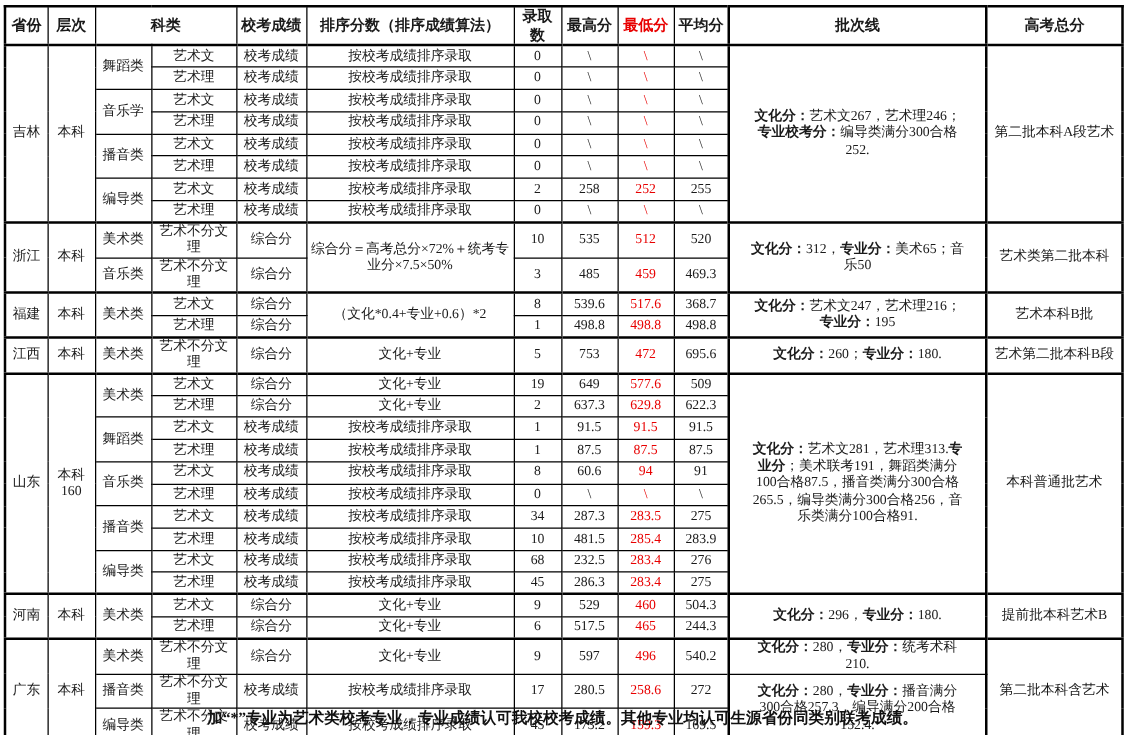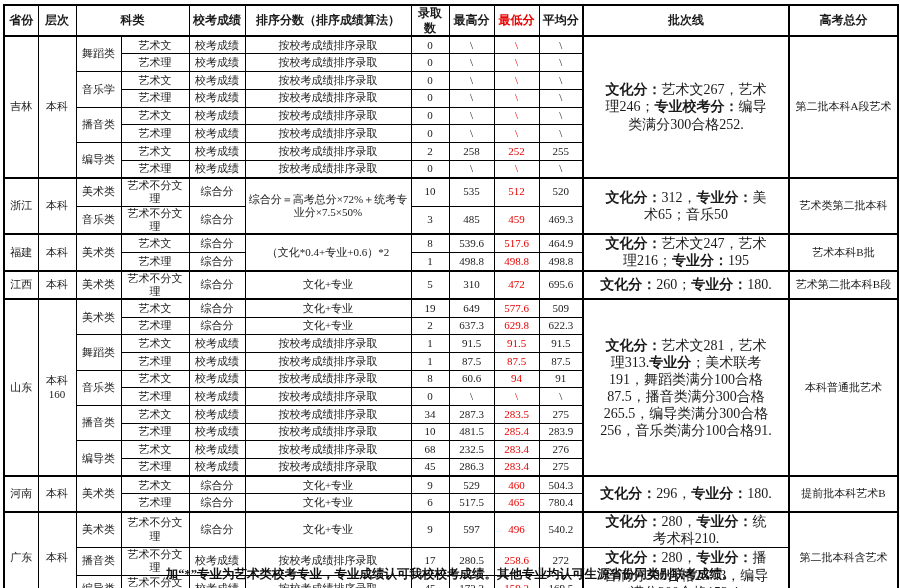--- a/index.html
+++ b/index.html
@@ -13,21 +13,21 @@
   thead th{font-size:12px;font-weight:bold;border-bottom:2px solid #000;
         font-family:"Liberation Sans","DejaVu Sans",sans-serif;}
   tbody tr{height:17.7px;}
   tbody td{font-size:11px;}
   tr.thick td{border-top-width:2px;}
   .red{color:#e80000;}
   td.pre{white-space:pre-line;}
   td b{font-family:"Liberation Sans","DejaVu Sans",sans-serif;}
   td[data-name="batch-line-cell"],td[data-name="batch-cell"],
   th[data-name="col-header-batch-line"],th[data-name="col-header-batch"]{border-left-width:2px;}
-  td[data-name="batch-line-cell"]{font-size:14px;padding:0 15px;}
+  td[data-name="batch-line-cell"]{font-size:11px;padding:0 15px;}
   .footnote{position:absolute;top:566px;left:0;width:100%;text-align:center;
         font-size:12.5px;font-weight:bold;color:#111;
         font-family:Liberation Serif, serif;}
   .watermark{position:absolute;top:496px;left:338px;z-index:5;pointer-events:none;
         font-size:45px;font-weight:bold;letter-spacing:1px;white-space:nowrap;
         color:rgba(135,146,162,0.5);text-shadow:1px 1px 0 rgba(255,255,255,0.6);
         font-family:"Liberation Sans","DejaVu Sans",sans-serif;}
 </style>
 </head>
 <body>
@@ -171,41 +171,41 @@
         <tr data-name="table-row" class="thick">
           <td data-name="province-cell" rowspan="2">福建</td>
           <td data-name="level-cell" rowspan="2">本科</td>
           <td data-name="category-cell" rowspan="2">美术类</td>
           <td data-name="subcategory-cell">艺术文</td>
           <td data-name="sort-score-cell">综合分</td>
           <td data-name="rule-cell" rowspan="2">（文化*0.4+专业+0.6）*2</td>
           <td data-name="count-cell">8</td>
           <td data-name="max-score-cell">539.6</td>
           <td data-name="min-score-cell" class="red">517.6</td>
-          <td data-name="avg-score-cell">464.9</td>
+          <td data-name="avg-score-cell">368.7</td>
           <td data-name="batch-line-cell" rowspan="2"><b data-name="batch-line-label">文化分：</b><span data-name="batch-line-value">艺术文247，艺术理216；</span><b data-name="batch-line-label">专业分：</b><span data-name="batch-line-value">195</span></td>
           <td data-name="batch-cell" rowspan="2">艺术本科B批</td>
         </tr>
         <tr data-name="table-row">
           <td data-name="subcategory-cell">艺术理</td>
           <td data-name="sort-score-cell">综合分</td>
           <td data-name="count-cell">1</td>
           <td data-name="max-score-cell">498.8</td>
           <td data-name="min-score-cell" class="red">498.8</td>
           <td data-name="avg-score-cell">498.8</td>
         </tr>
         <tr data-name="table-row" class="thick">
           <td data-name="province-cell">江西</td>
           <td data-name="level-cell">本科</td>
           <td data-name="category-cell">美术类</td>
           <td data-name="subcategory-cell">艺术不分文理</td>
           <td data-name="sort-score-cell">综合分</td>
           <td data-name="rule-cell">文化+专业</td>
           <td data-name="count-cell">5</td>
-          <td data-name="max-score-cell">310</td>
+          <td data-name="max-score-cell">753</td>
           <td data-name="min-score-cell" class="red">472</td>
           <td data-name="avg-score-cell">695.6</td>
           <td data-name="batch-line-cell"><b data-name="batch-line-label">文化分：</b><span data-name="batch-line-value">260；</span><b data-name="batch-line-label">专业分：</b><span data-name="batch-line-value">180.</span></td>
           <td data-name="batch-cell">艺术第二批本科B段</td>
         </tr>
         <tr data-name="table-row" class="thick">
           <td data-name="province-cell" rowspan="10">山东</td>
           <td data-name="level-cell" rowspan="10" class="pre">本科
 160</td>
           <td data-name="category-cell" rowspan="2">美术类</td>
@@ -318,21 +318,21 @@
           <td data-name="batch-line-cell" rowspan="2"><b data-name="batch-line-label">文化分：</b><span data-name="batch-line-value">296，</span><b data-name="batch-line-label">专业分：</b><span data-name="batch-line-value">180.</span></td>
           <td data-name="batch-cell" rowspan="2">提前批本科艺术B</td>
         </tr>
         <tr data-name="table-row">
           <td data-name="subcategory-cell">艺术理</td>
           <td data-name="sort-score-cell">综合分</td>
           <td data-name="rule-cell">文化+专业</td>
           <td data-name="count-cell">6</td>
           <td data-name="max-score-cell">517.5</td>
           <td data-name="min-score-cell" class="red">465</td>
-          <td data-name="avg-score-cell">780.4</td>
+          <td data-name="avg-score-cell">244.3</td>
         </tr>
         <tr data-name="table-row" class="thick">
           <td data-name="province-cell" rowspan="3">广东</td>
           <td data-name="level-cell" rowspan="3">本科</td>
           <td data-name="category-cell">美术类</td>
           <td data-name="subcategory-cell">艺术不分文理</td>
           <td data-name="sort-score-cell">综合分</td>
           <td data-name="rule-cell">文化+专业</td>
           <td data-name="count-cell">9</td>
           <td data-name="max-score-cell">597</td>

